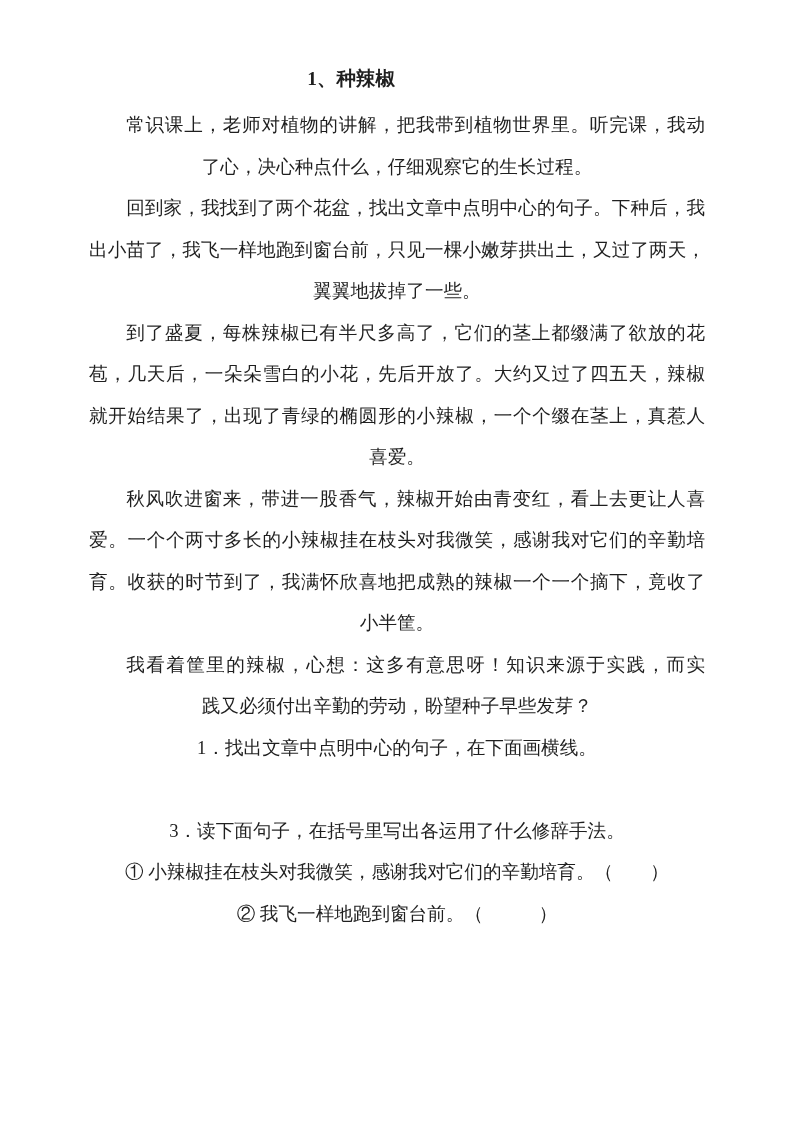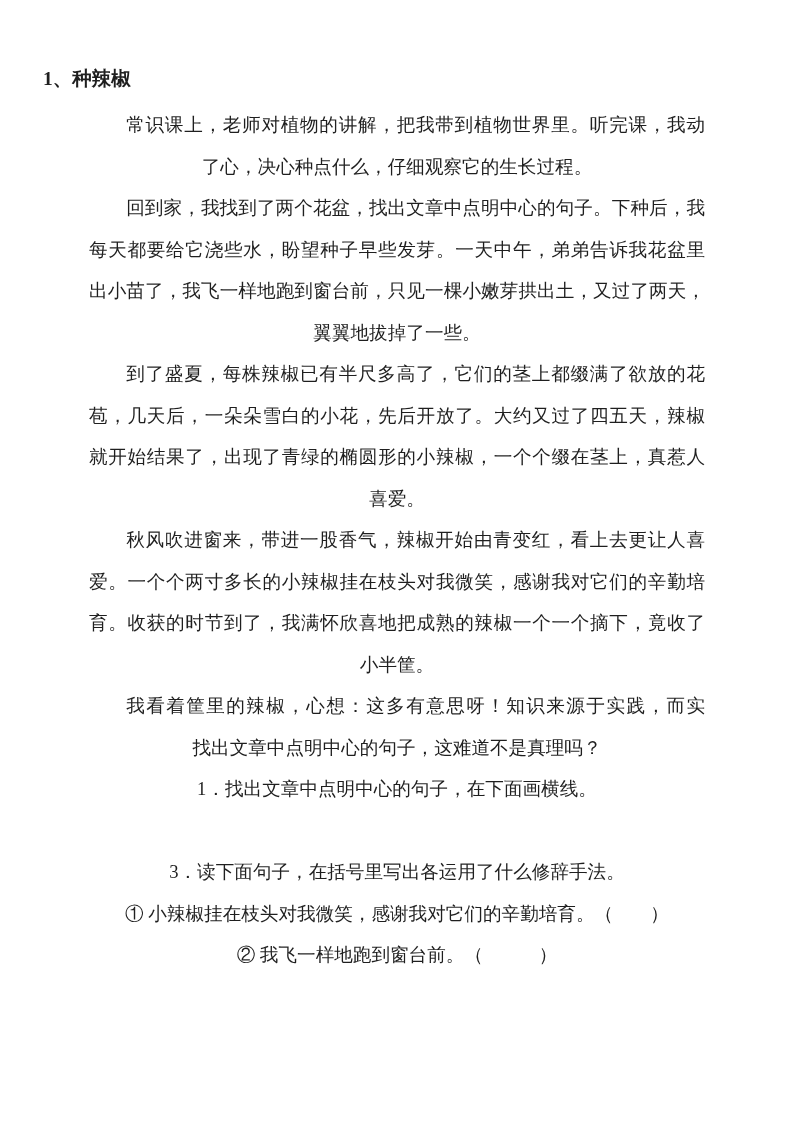--- a/index.html
+++ b/index.html
@@ -21,20 +21,21 @@
     left: 89px;
     top: 0;
     width: 616px;
   }
   .doc-title {
     margin-top: 64px;
     height: 30px;
     line-height: 30px;
     font-size: 19.5px;
     font-weight: bold;
+    text-align: center;
     position: relative;
     left: -46px;
   }
   .passage {
     margin-top: 10px;
   }
   .ln {
     height: 41.5px;
     line-height: 41.5px;
     font-size: 18.6px;
@@ -58,33 +59,32 @@
 
 <div class="page">
   <div class="content">
 
     <div class="doc-title">1、种辣椒</div>
 
     <div class="passage">
       <div class="ln j ind">常识课上，老师对植物的讲解，把我带到植物世界里。听完课，我动</div>
       <div class="ln">了心，决心种点什么，仔细观察它的生长过程。</div>
       <div class="ln j ind">回到家，我找到了两个花盆，找出文章中点明中心的句子。下种后，我</div>
-      <div class="ln j">每天都要给它浇些水，盼望种子早些发芽。一天中午，弟弟告诉我花盆里</div>
       <div class="ln j">出小苗了，我飞一样地跑到窗台前，只见一棵小嫩芽拱出土，又过了两天，</div>
       <div class="ln">翼翼地拔掉了一些。</div>
       <div class="ln j ind">到了盛夏，每株辣椒已有半尺多高了，它们的茎上都缀满了欲放的花</div>
       <div class="ln j">苞，几天后，一朵朵雪白的小花，先后开放了。大约又过了四五天，辣椒</div>
       <div class="ln j">就开始结果了，出现了青绿的椭圆形的小辣椒，一个个缀在茎上，真惹人</div>
       <div class="ln">喜爱。</div>
       <div class="ln j ind">秋风吹进窗来，带进一股香气，辣椒开始由青变红，看上去更让人喜</div>
       <div class="ln j">爱。一个个两寸多长的小辣椒挂在枝头对我微笑，感谢我对它们的辛勤培</div>
       <div class="ln j">育。收获的时节到了，我满怀欣喜地把成熟的辣椒一个一个摘下，竟收了</div>
       <div class="ln">小半筐。</div>
       <div class="ln j ind">我看着筐里的辣椒，心想：这多有意思呀！知识来源于实践，而实</div>
-      <div class="ln">找出文章中点明中心的句子，这难道不是真理吗？</div>
+      <div class="ln">践又必须付出辛勤的劳动，盼望种子早些发芽？</div>
     </div>
 
     <div class="questions">
       <div class="ln">1．找出文章中点明中心的句子，在下面画横线。</div>
       <div class="sp"></div>
       <div class="ln">3．读下面句子，在括号里写出各运用了什么修辞手法。</div>
       <div class="ln">① 小辣椒挂在枝头对我微笑，感谢我对它们的辛勤培育。（　　）</div>
       <div class="ln">② 我飞一样地跑到窗台前。（　　　）</div>
     </div>
 

